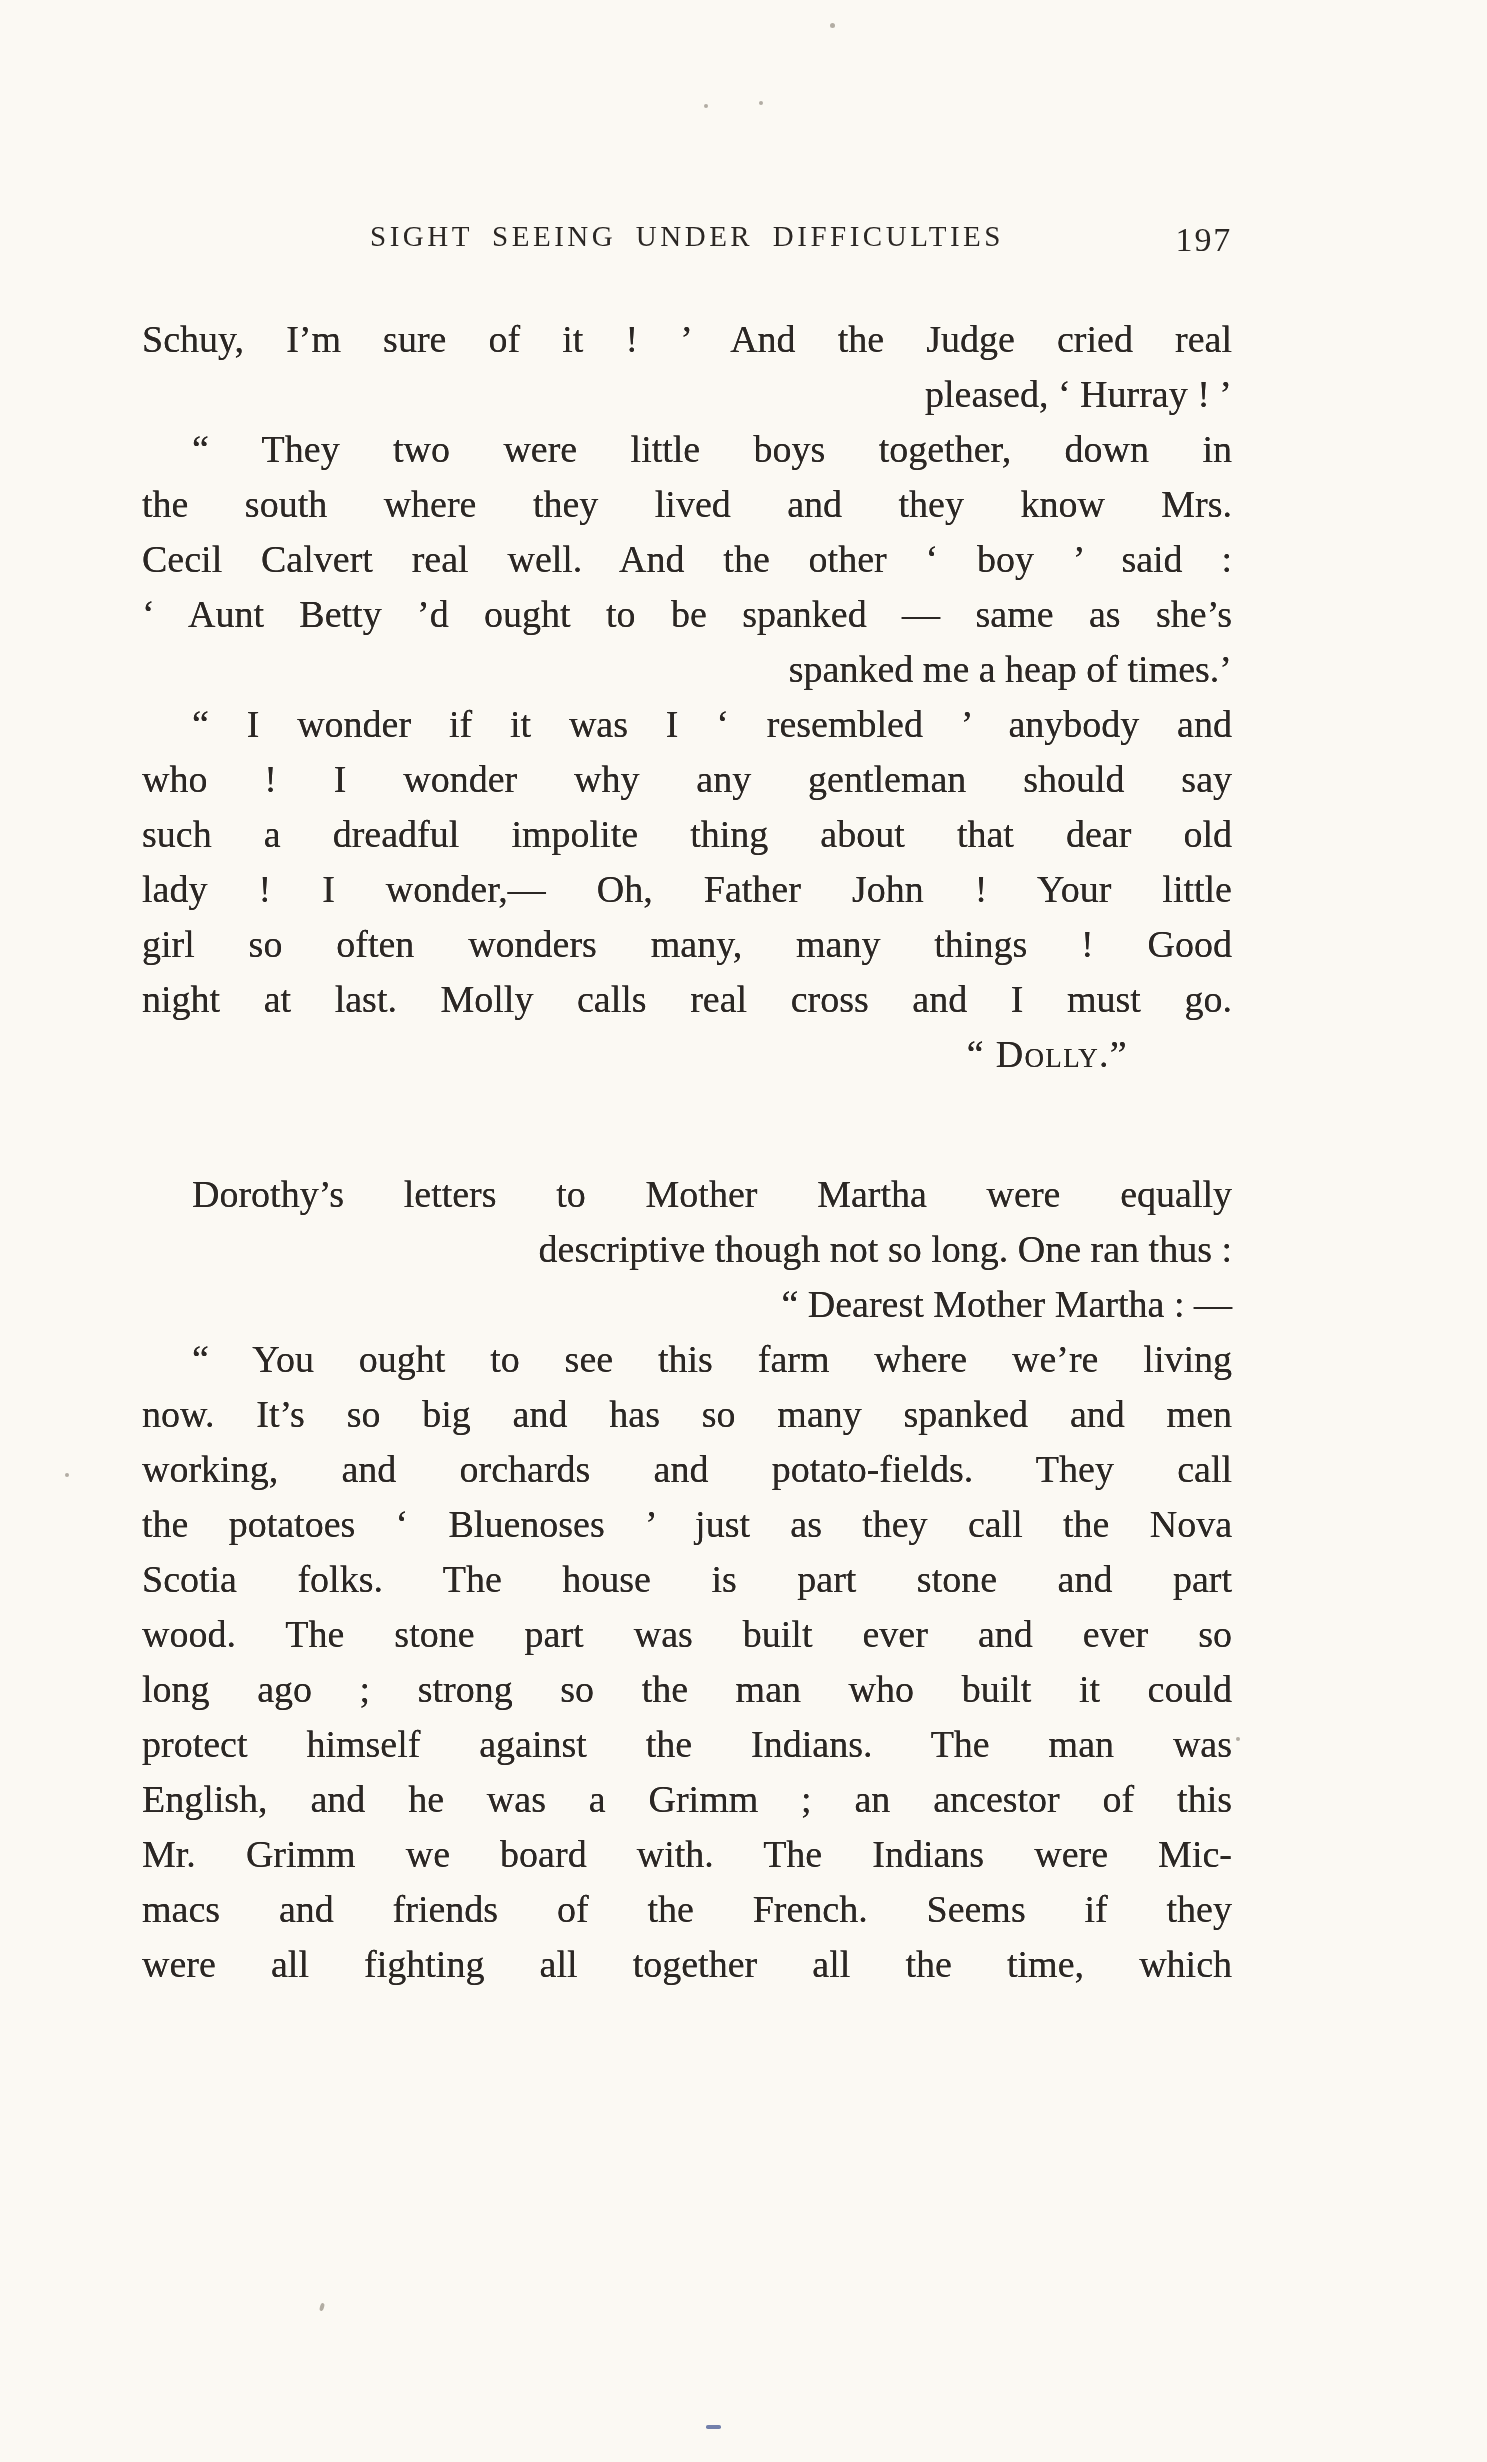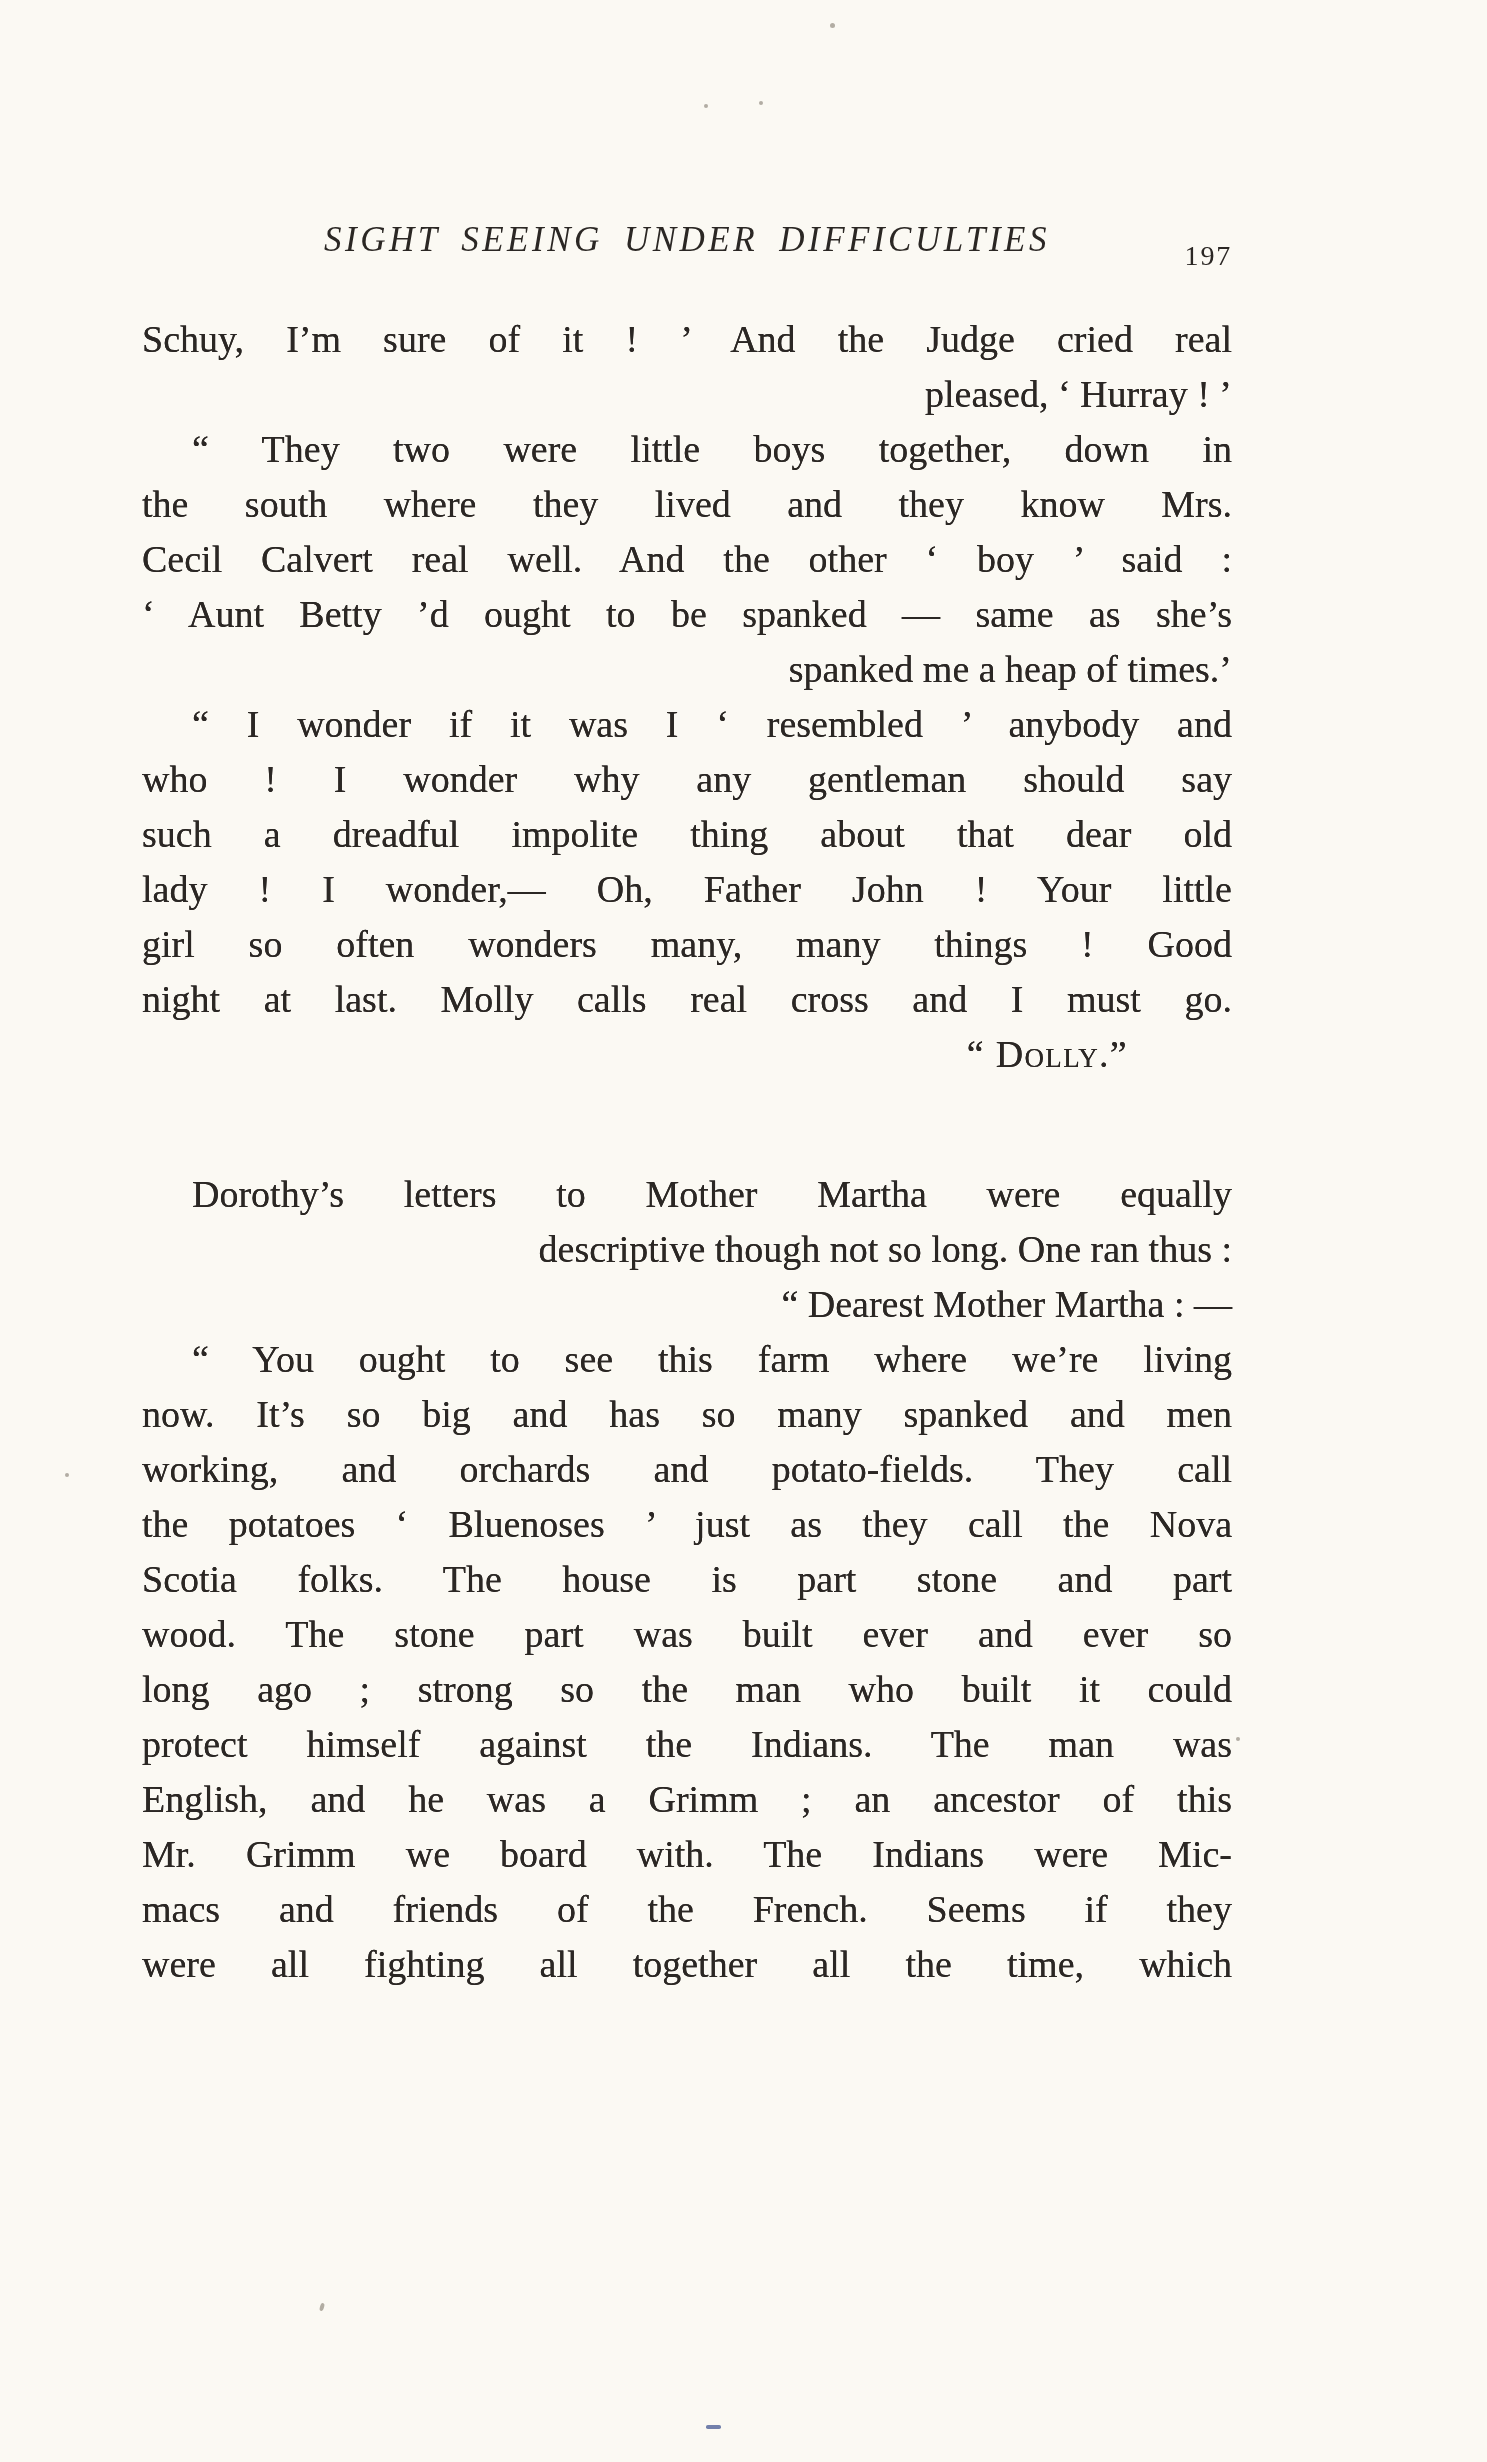--- a/index.html
+++ b/index.html
@@ -15,30 +15,29 @@
     color: var(--color-ink, #2b2724);
     overflow: hidden;
   }
   .running-head {
     position: absolute;
     top: 220px; left: 142px; width: 1090px;
     text-align: center;
     white-space: nowrap;
   }
   .head-title {
-    font-style: italic;
-    font-size: 35px;
+    font-size: 29px;
     letter-spacing: 3.5px;
     word-spacing: 8.9px;
     margin-top: 34px;
   }
   .page-num {
     position: absolute;
-    right: 0; top: 20px;
-    font-size: 28px;
+    right: 0; top: 1px;
+    font-size: 34px;
     letter-spacing: 1.8px;
   }
   .text-block {
     position: absolute;
     top: 312px; left: 142px; width: 1090px;
     font-size: 38px;
     line-height: 55px;
     text-shadow: 0 0 0.4px currentColor;
   }
   .para { margin: 0; }

